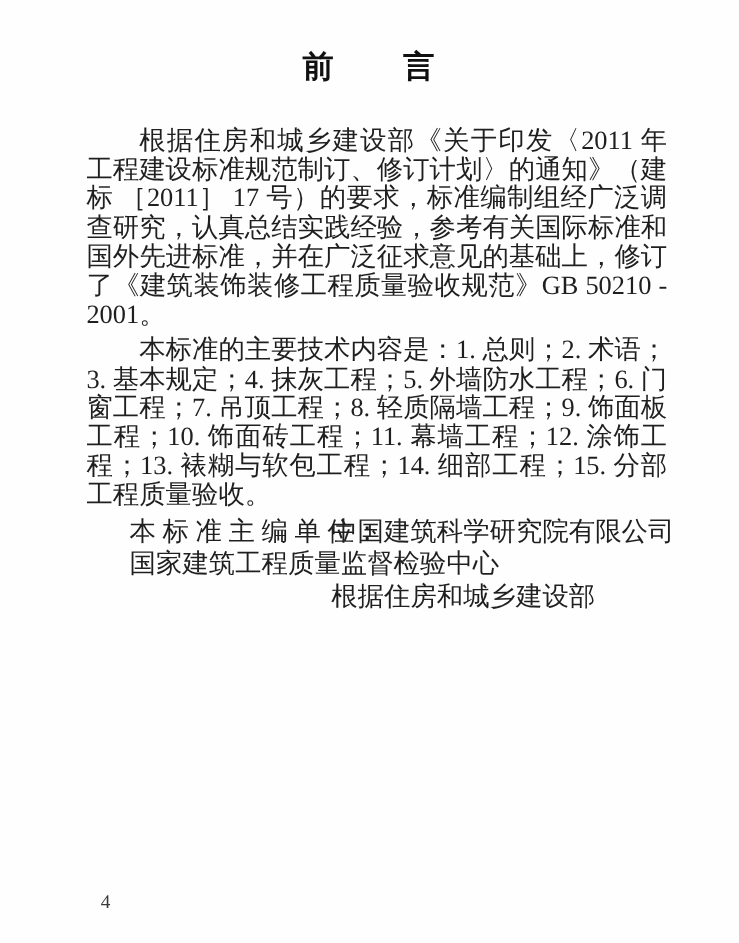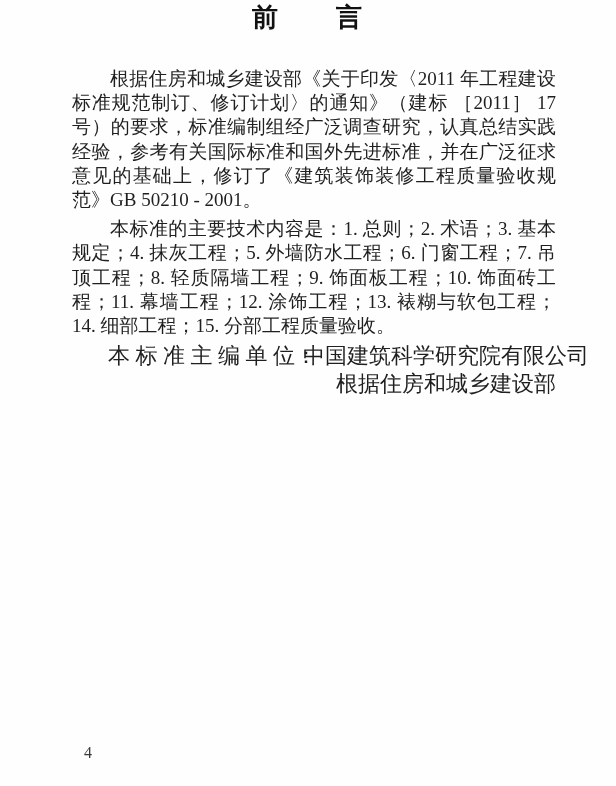--- a/index.html
+++ b/index.html
@@ -11,30 +11,31 @@
     position: relative;
     width: 616px;
     height: 786px;
     background: #fefefe;
     color: #1f1f1f;
     font-family: "Liberation Serif", "DejaVu Serif", serif;
     overflow: hidden;
   }
   .doc-title {
     margin: 0;
+    padding-top: 38px;
     text-align: center;
     font-size: 26px;
     font-weight: 700;
     letter-spacing: 2px;
     color: #111111;
   }
   .doc-body {
     margin: 32px 60px 0 72px;
     width: 484px;
-    font-size: 19px;
+    font-size: 22px;
     line-height: 24.2px;
     text-align: justify;
     text-justify: inter-ideograph;
   }
   .doc-body p {
     margin: 0 0 5px 0;
     text-indent: 2em;
   }
   .editors {
     margin: 4px 0 0 72px;
@@ -46,21 +47,20 @@
     display: flex;
     margin-bottom: 1px;
   }
   .editor-label {
     flex: 0 0 auto;
     width: 168px;
     white-space: pre;
   }
   .editor-value {
     flex: 1 1 auto;
-    text-align: center;
   }
   .page-number {
     position: absolute;
     left: 84px;
     bottom: 24px;
     font-size: 16px;
     color: #3a3a3a;
   }
 </style>
 </head>
@@ -74,20 +74,21 @@
     <p>根据住房和城乡建设部《关于印发〈2011 年工程建设标准规范制订、修订计划〉的通知》（建标 ［2011］ 17 号）的要求，标准编制组经广泛调查研究，认真总结实践经验，参考有关国际标准和国外先进标准，并在广泛征求意见的基础上，修订了《建筑装饰装修工程质量验收规范》GB 50210 - 2001。</p>
     <p>本标准的主要技术内容是：1. 总则；2. 术语；3. 基本规定；4. 抹灰工程；5. 外墙防水工程；6. 门窗工程；7. 吊顶工程；8. 轻质隔墙工程；9. 饰面板工程；10. 饰面砖工程；11. 幕墙工程；12. 涂饰工程；13. 裱糊与软包工程；14. 细部工程；15. 分部工程质量验收。</p>
   </div>
 
   <div class="editors">
     <div class="editor-row">
       <span class="editor-label">本 标 准 主 编 单 位：</span>
       <span class="editor-value">中国建筑科学研究院有限公司</span>
     </div>
     <div class="editor-row">
+      <span class="editor-value">国家建筑工程质量监督检验中心</span>
     </div>
     <div class="editor-row">
       <span class="editor-label"></span>
       <span class="editor-value">根据住房和城乡建设部</span>
     </div>
   </div>
 
   <div class="page-number">4</div>
 
 </div>

